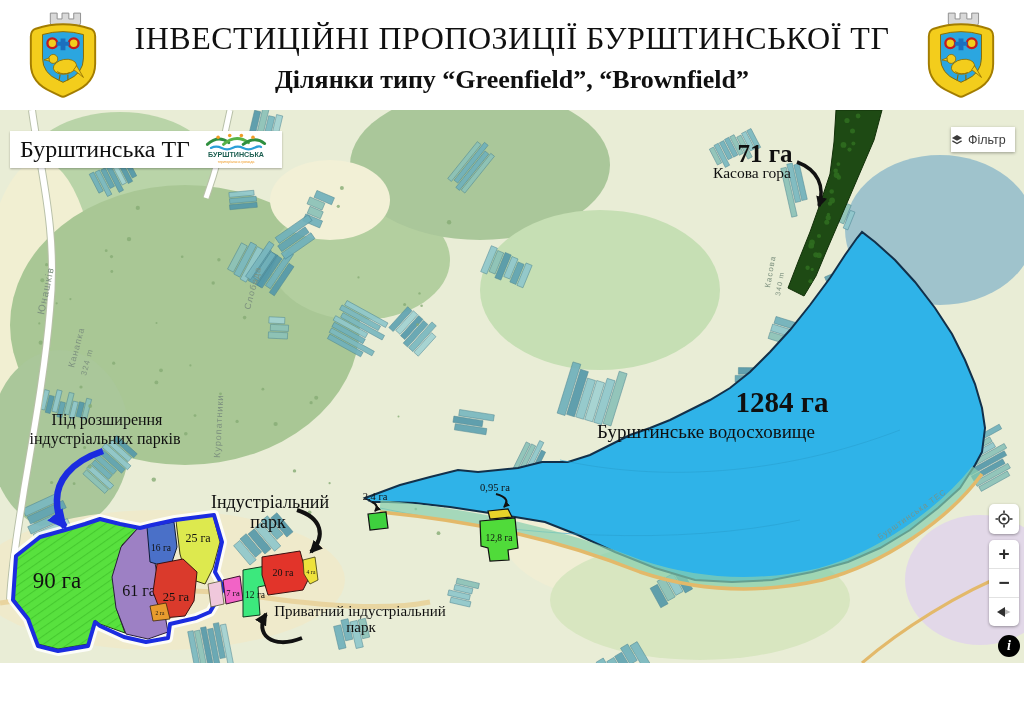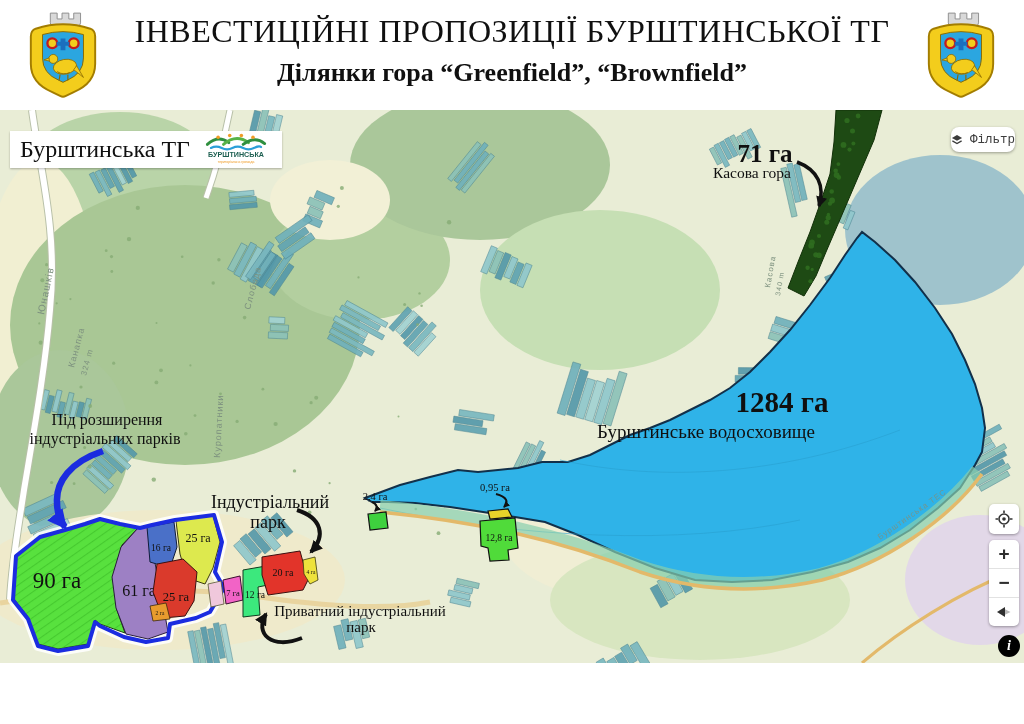--- a/index.html
+++ b/index.html
@@ -1,36 +1,36 @@
 <!DOCTYPE html>
 <html><head>
 <meta charset="utf-8">
 <style>
   html,body{margin:0;padding:0;background:#e8e8e8;}
   .stage{position:relative;width:1024px;height:724px;background:#ffffff;overflow:hidden;
          font-family:"Liberation Serif",serif;color:#101010;}
   
   .hdr{position:absolute;top:0;left:0;width:1024px;height:110px;background:#fff;text-align:center;}
-  .hdr .t1{font-size:32px;font-weight:500;letter-spacing:.5px;padding-top:13px;white-space:nowrap;}
+  .hdr .t1{font-size:32px;font-weight:500;letter-spacing:.5px;padding-top:20px;white-space:nowrap;}
   .hdr .t2{font-size:26px;font-weight:700;margin-top:8px;white-space:nowrap;}
   .coat{position:absolute;top:9px;width:78px;height:94px;}
   .coat.l{left:24px}.coat.r{right:24px}
   
   .mapwrap{position:absolute;top:110px;left:0;width:1024px;height:553px;background:#e9edd6;}
   svg.map{display:block}
   .slab{font-family:"Liberation Serif",serif;fill:#101010;}
   .plab{font-family:"Liberation Serif",serif;fill:#111;}
   .gaz{font-family:"Liberation Sans",sans-serif;fill:#7d917f;letter-spacing:1px;}
   
   .community{position:absolute;left:10px;top:131px;height:37px;background:#fff;display:inline-flex;
              align-items:flex-start;gap:8px;padding:0 8px 0 10px;box-shadow:0 1px 2px rgba(0,0,0,.28);}
   .community .name{font-size:24px;line-height:37px;}
-  .filterbtn{position:absolute;left:951px;top:127px;width:64px;height:25px;background:#fff;border-radius:8px;
-             display:flex;align-items:center;justify-content:space-between;gap:5px;
-             font-family:Liberation Mono, monospace;font-size:12.5px;color:#3c3c3c;
+  .filterbtn{position:absolute;left:951px;top:127px;width:64px;height:25px;background:#fff;border-radius:0;
+             display:flex;align-items:center;justify-content:flex-start;gap:5px;
+             font-family:Liberation Sans, sans-serif;font-size:12.5px;color:#3c3c3c;
              box-shadow:0 1px 3px rgba(0,0,0,.35);cursor:pointer;}
   .ctl{position:absolute;background:#fff;border-radius:5px;box-shadow:0 1px 3px rgba(0,0,0,.35);}
   .geoloc{left:989px;top:504px;width:30px;height:30px;display:flex;align-items:center;justify-content:center;cursor:pointer;}
   .zoomgrp{left:989px;top:540px;width:30px;overflow:hidden;}
   .zoomgrp .cell{height:28px;display:flex;align-items:center;justify-content:center;
                  font-family:"Liberation Sans",sans-serif;font-size:19px;font-weight:700;color:#2f2f2f;
                  border-bottom:1px solid #e2e2e2;cursor:pointer;}
   .zoomgrp .cell:last-child{border-bottom:none;}
   .infobtn{position:absolute;left:998px;top:635px;width:22px;height:22px;border-radius:50%;background:#000;
            color:#fff;display:flex;align-items:center;justify-content:center;
@@ -64,21 +64,21 @@
 <div class="stage">
 
   <div class="hdr">
     <svg class="coat l" viewBox="0 0 80 96">
         <use href="#coat"></use>
       </svg>
     <svg class="coat r" viewBox="0 0 80 96">
         <use href="#coat"></use>
       </svg>
     <div class="t1">ІНВЕСТИЦІЙНІ ПРОПОЗИЦІЇ БУРШТИНСЬКОЇ ТГ</div>
-    <div class="t2">Ділянки гора “Greenfield”, “Brownfield”</div>
+    <div class="t2">Ділянки типу “Greenfield”, “Brownfield”</div>
   </div>
 
   <div class="mapwrap">
     <svg class="map" width="1024" height="553" viewBox="0 0 1024 553">
       <defs>
         <pattern id="hatch90" width="7" height="7" patternUnits="userSpaceOnUse" patternTransform="rotate(55)">
           <line x1="0" y1="0" x2="0" y2="7" stroke="#2fae1d" stroke-width="2.2"></line>
         </pattern>
         <marker id="mK" viewBox="0 0 6 6" refX="5" refY="3" markerWidth="3.2" markerHeight="3.2" orient="auto">
           <path d="M0 0 L6 3 L0 6 Z" fill="#111"></path>

